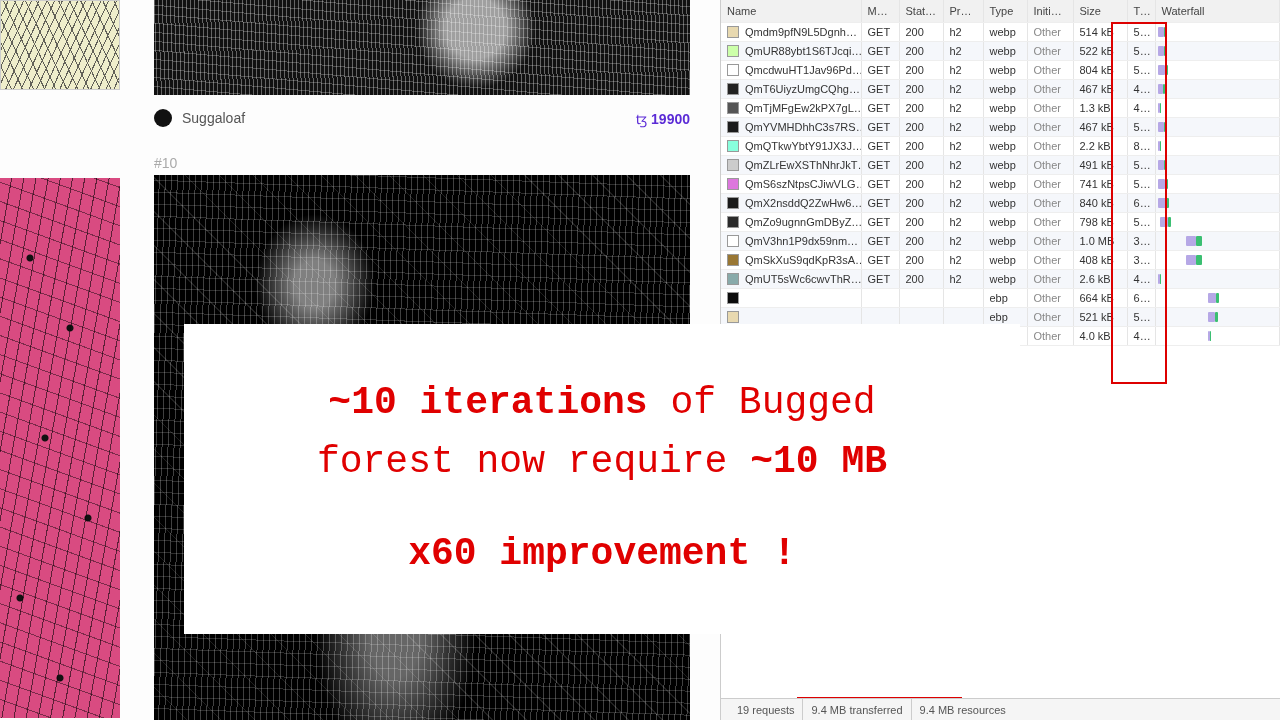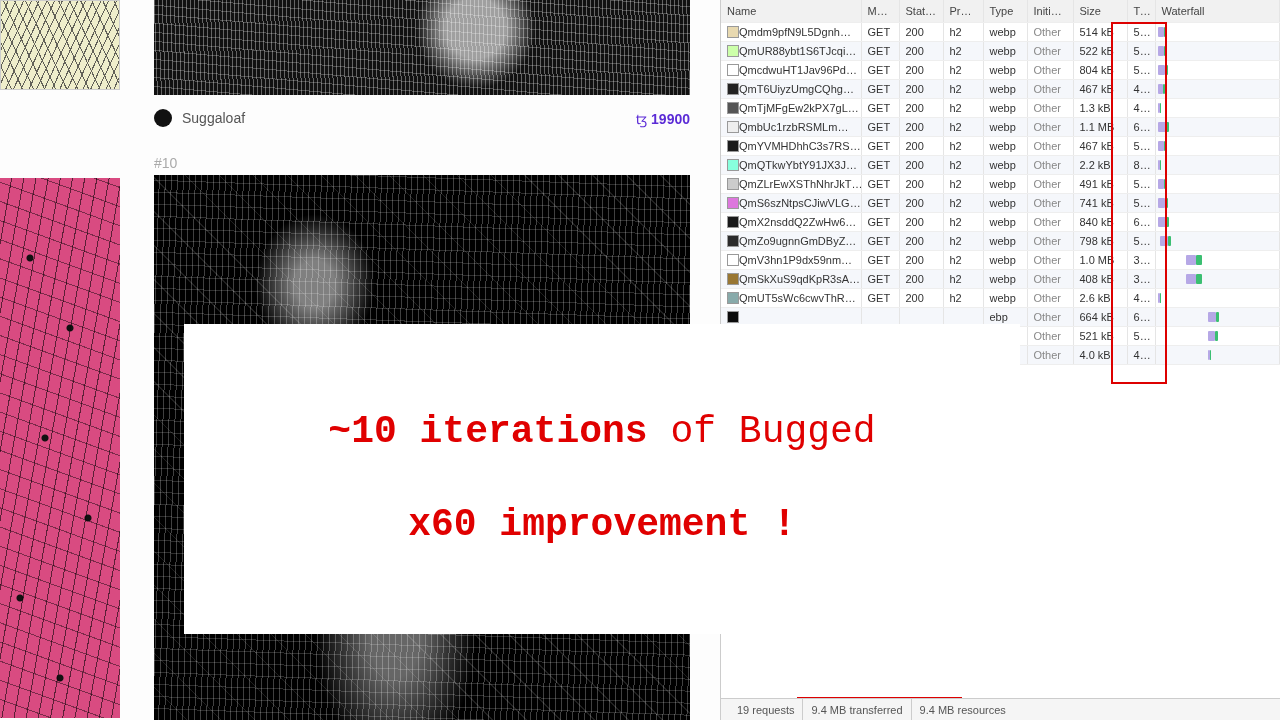--- a/index.html
+++ b/index.html
@@ -168,21 +168,21 @@
   td.col-size { text-align: right; padding-right: 8px; }
   td.col-init { color: #888; }
   td.col-wf { position: relative; }
   .wf-bar {
     position: absolute; top: 4px; height: 10px;
     border-radius: 1px;
   }
   .wf-wait { background: #b6a8e6; }
   .wf-dl   { background: #3bbf72; }
 
-  .name-cell { display: flex; align-items: center; }
+  .name-cell { display: flex; align-items: center; gap: 6px; }
   .res-ico {
     width: 12px; height: 12px; border: 1px solid #999;
     flex: none; background:#fff;
   }
   .res-ico.c0{background:#e8d9b0}.res-ico.c1{background:#cfa}
   .res-ico.c2{background:#fff}.res-ico.c3{background:#222}
   .res-ico.c4{background:#555}.res-ico.c5{background:#eee}
   .res-ico.c6{background:#1b1b1b}.res-ico.c7{background:#cda}
   .res-ico.c8{background:#8fd}.res-ico.c9{background:#ccc}
   .res-ico.c10{background:#d7d}.res-ico.c11{background:#1a1a1a}
@@ -376,39 +376,20 @@
           <td class="col-size">1.3 kB</td>
           <td class="col-time">44…</td>
           <td class="col-wf">
             <div class="wf-bar wf-wait" style="left: 2px; width: 2px;"></div>
             <div class="wf-bar wf-dl" style="left: 4px; width: 1px;"></div>
           </td>
         </tr>
         <tr>
           <td class="col-name">
             <div class="name-cell">
-              <div class="res-ico c5"></div>
-              <span>QmbUc1rzbRSMLm…</span>
-            </div>
-          </td>
-          <td class="col-met">GET</td>
-          <td class="col-stat">200</td>
-          <td class="col-prot">h2</td>
-          <td class="col-type">webp</td>
-          <td class="col-init">Other</td>
-          <td class="col-size">1.1 MB</td>
-          <td class="col-time">6…</td>
-          <td class="col-wf">
-            <div class="wf-bar wf-wait" style="left: 2px; width: 8px;"></div>
-            <div class="wf-bar wf-dl" style="left: 10px; width: 3px;"></div>
-          </td>
-        </tr>
-        <tr>
-          <td class="col-name">
-            <div class="name-cell">
               <div class="res-ico c6"></div>
               <span>QmYVMHDhhC3s7RS…</span>
             </div>
           </td>
           <td class="col-met">GET</td>
           <td class="col-stat">200</td>
           <td class="col-prot">h2</td>
           <td class="col-type">webp</td>
           <td class="col-init">Other</td>
           <td class="col-size">467 kB</td>
@@ -637,15 +618,18 @@
 <div class="status-bar">
   <span>19 requests</span>
   <span>9.4 MB transferred</span>
   <span>9.4 MB resources</span>
 </div>
 
 <div class="annotation">
   <div>
     <span class="bold">~10 iterations</span><span> of Bugged</span>
   </div>
+  <div>
+    <span>forest now require </span><span class="bold">~10 MB</span>
+  </div>
   <div class="gap"></div>
   <div class="bold">x60 improvement !</div>
 </div>
 
 </body></html>

